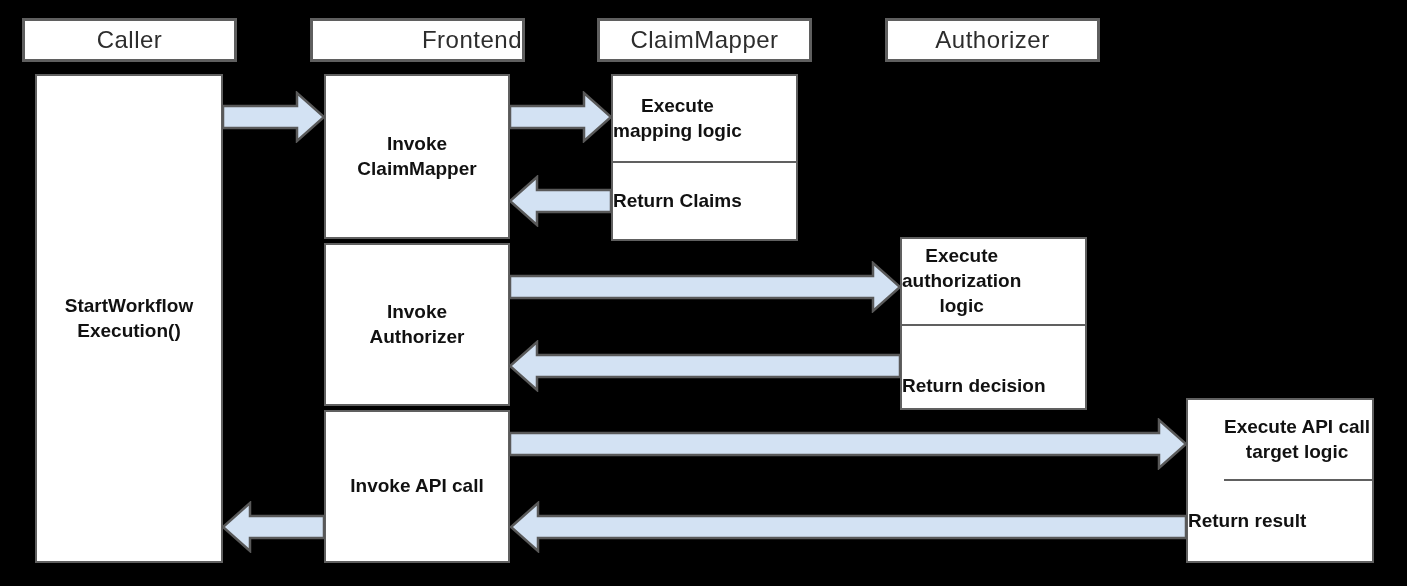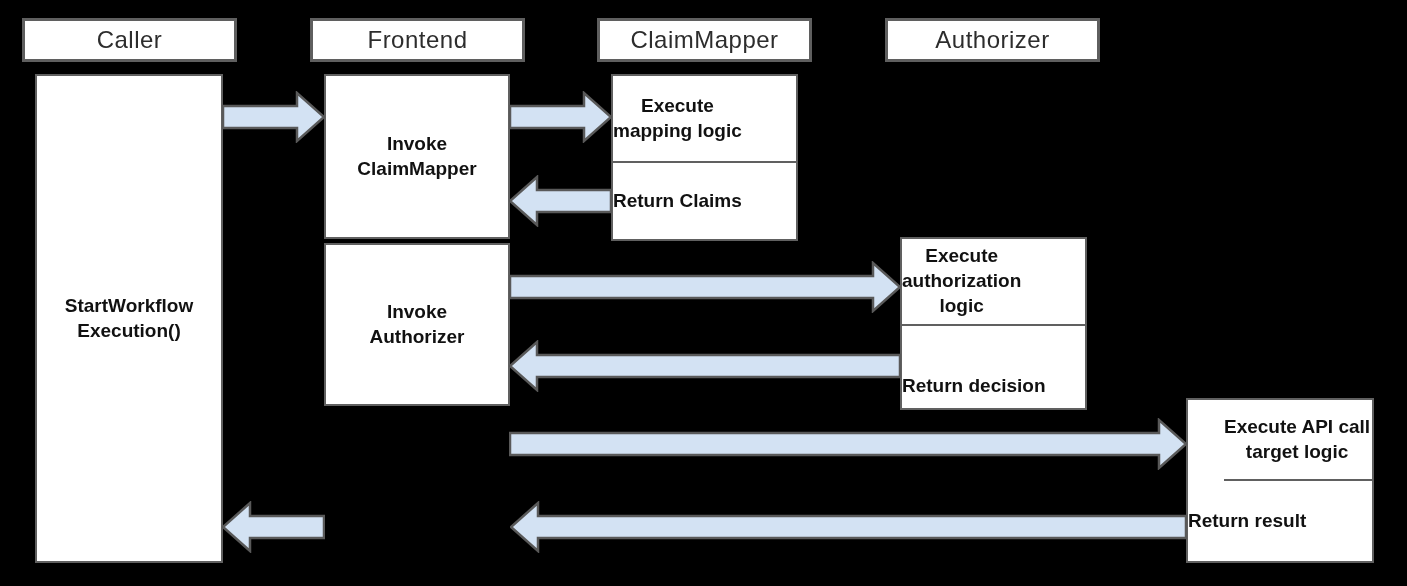--- a/index.html
+++ b/index.html
@@ -35,21 +35,21 @@
   .arrow polygon { fill:#d3e2f3; stroke:#595959; stroke-width:2.5; }
 </style>
 </head>
 <body>
 
 <div class="canvas">
 
   <div class="actor-header" style="left:22px;">
     <span>Caller</span>
   </div>
-  <div class="actor-header" style="left:310px;">
+  <div class="actor-header" style="left:310px;justify-content:flex-end;">
     <span>Frontend</span>
   </div>
   <div class="actor-header" style="left:597px;">
     <span>ClaimMapper</span>
   </div>
   <div class="actor-header" style="left:885px;">
     <span>Authorizer</span>
   </div>
 
   <div class="box" style="left:35px; top:74px; width:188px; height:489px;">
@@ -57,20 +57,23 @@
 Execution()</span>
   </div>
 
   <div class="box" style="left:324px; top:74px; width:186px; height:165px;">
     <span class="task-label">Invoke
 ClaimMapper</span>
   </div>
   <div class="box" style="left:324px; top:243px; width:186px; height:163px;">
     <span class="task-label">Invoke
 Authorizer</span>
+  </div>
+  <div class="box" style="left:324px; top:410px; width:186px; height:153px;">
+    <span class="task-label">Invoke API call</span>
   </div>
 
   <div class="stack" style="left:611px; top:74px; width:187px; height:167px;">
     <div class="cell divided" style="height:87px;">
       <span class="task-label">Execute
 mapping logic</span>
     </div>
     <div class="cell" style="flex:1;">
       <span class="task-label">Return Claims</span>
     </div>

